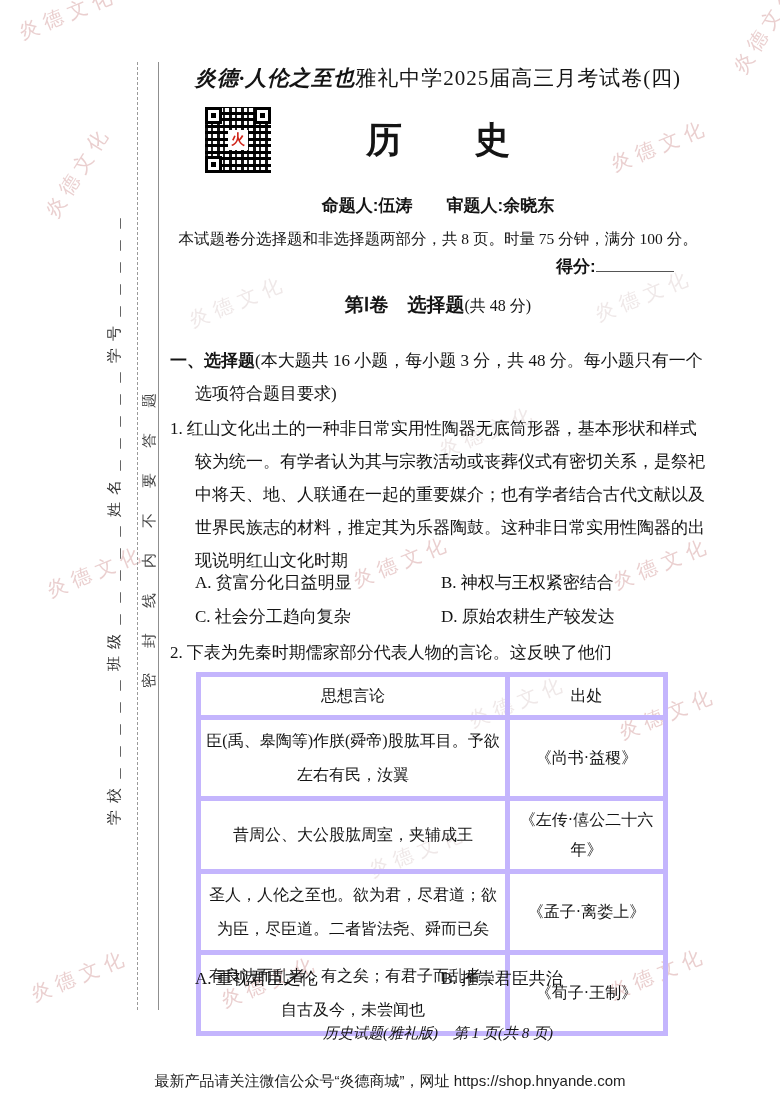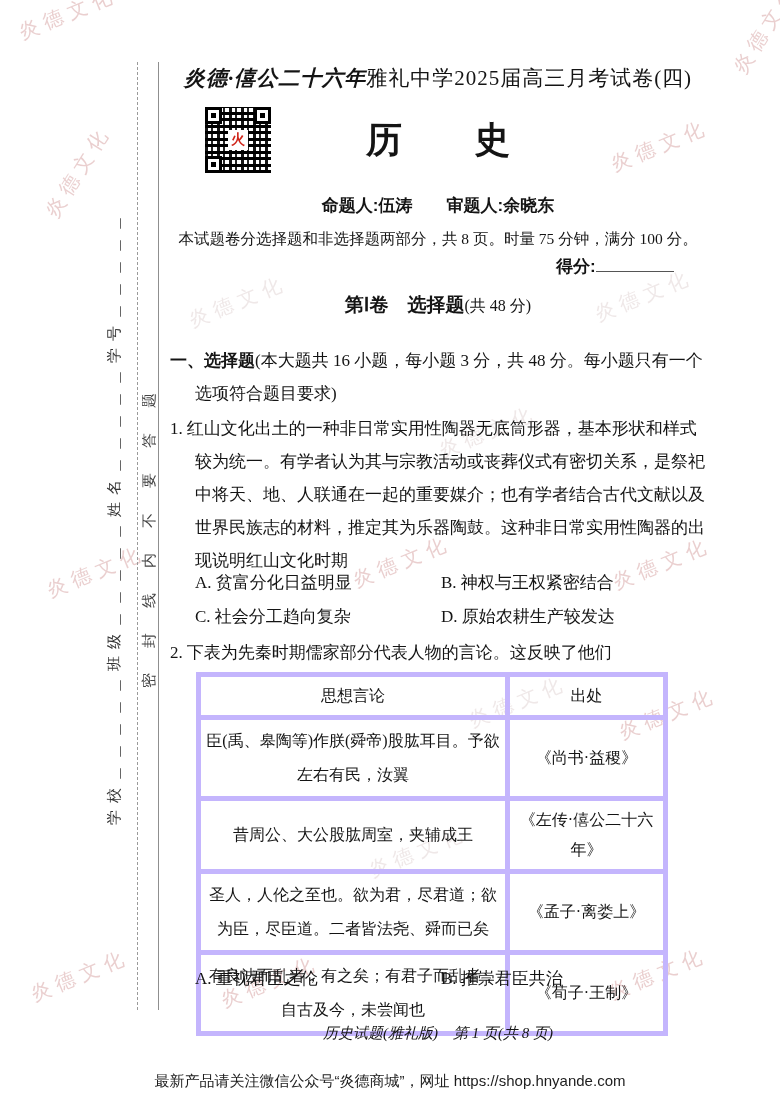--- a/index.html
+++ b/index.html
@@ -110,21 +110,21 @@
   <span class="wm" style="left:218px;top:968px;">炎德文化</span>
   <span class="wm" style="left:606px;top:960px;">炎德文化</span>
   <span class="wm" style="left:28px;top:962px;">炎德文化</span>
 
   <div class="seal-line seal-dashed"></div>
   <div class="seal-line seal-solid"></div>
   <div class="v-text student-fields">学校＿＿＿＿＿班级＿＿＿＿＿姓名＿＿＿＿＿学号＿＿＿＿＿</div>
   <div class="v-text seal-instruction">密封线内不要答题</div>
 
   <div class="center-col exam-head">
-    <span class="series">炎德·僖公二十六年</span><span>雅礼中学2025届高三月考试卷(四)</span>
+    <span class="series">炎德·人伦之至也</span><span>雅礼中学2025届高三月考试卷(四)</span>
   </div>
 
   <div class="qr">
     <div class="qr-f qr-tl"></div>
     <div class="qr-f qr-tr"></div>
     <div class="qr-f qr-bl"></div>
     <div class="qr-logo">火</div>
   </div>
 
   <div class="center-col subject-title">历　　史</div>

